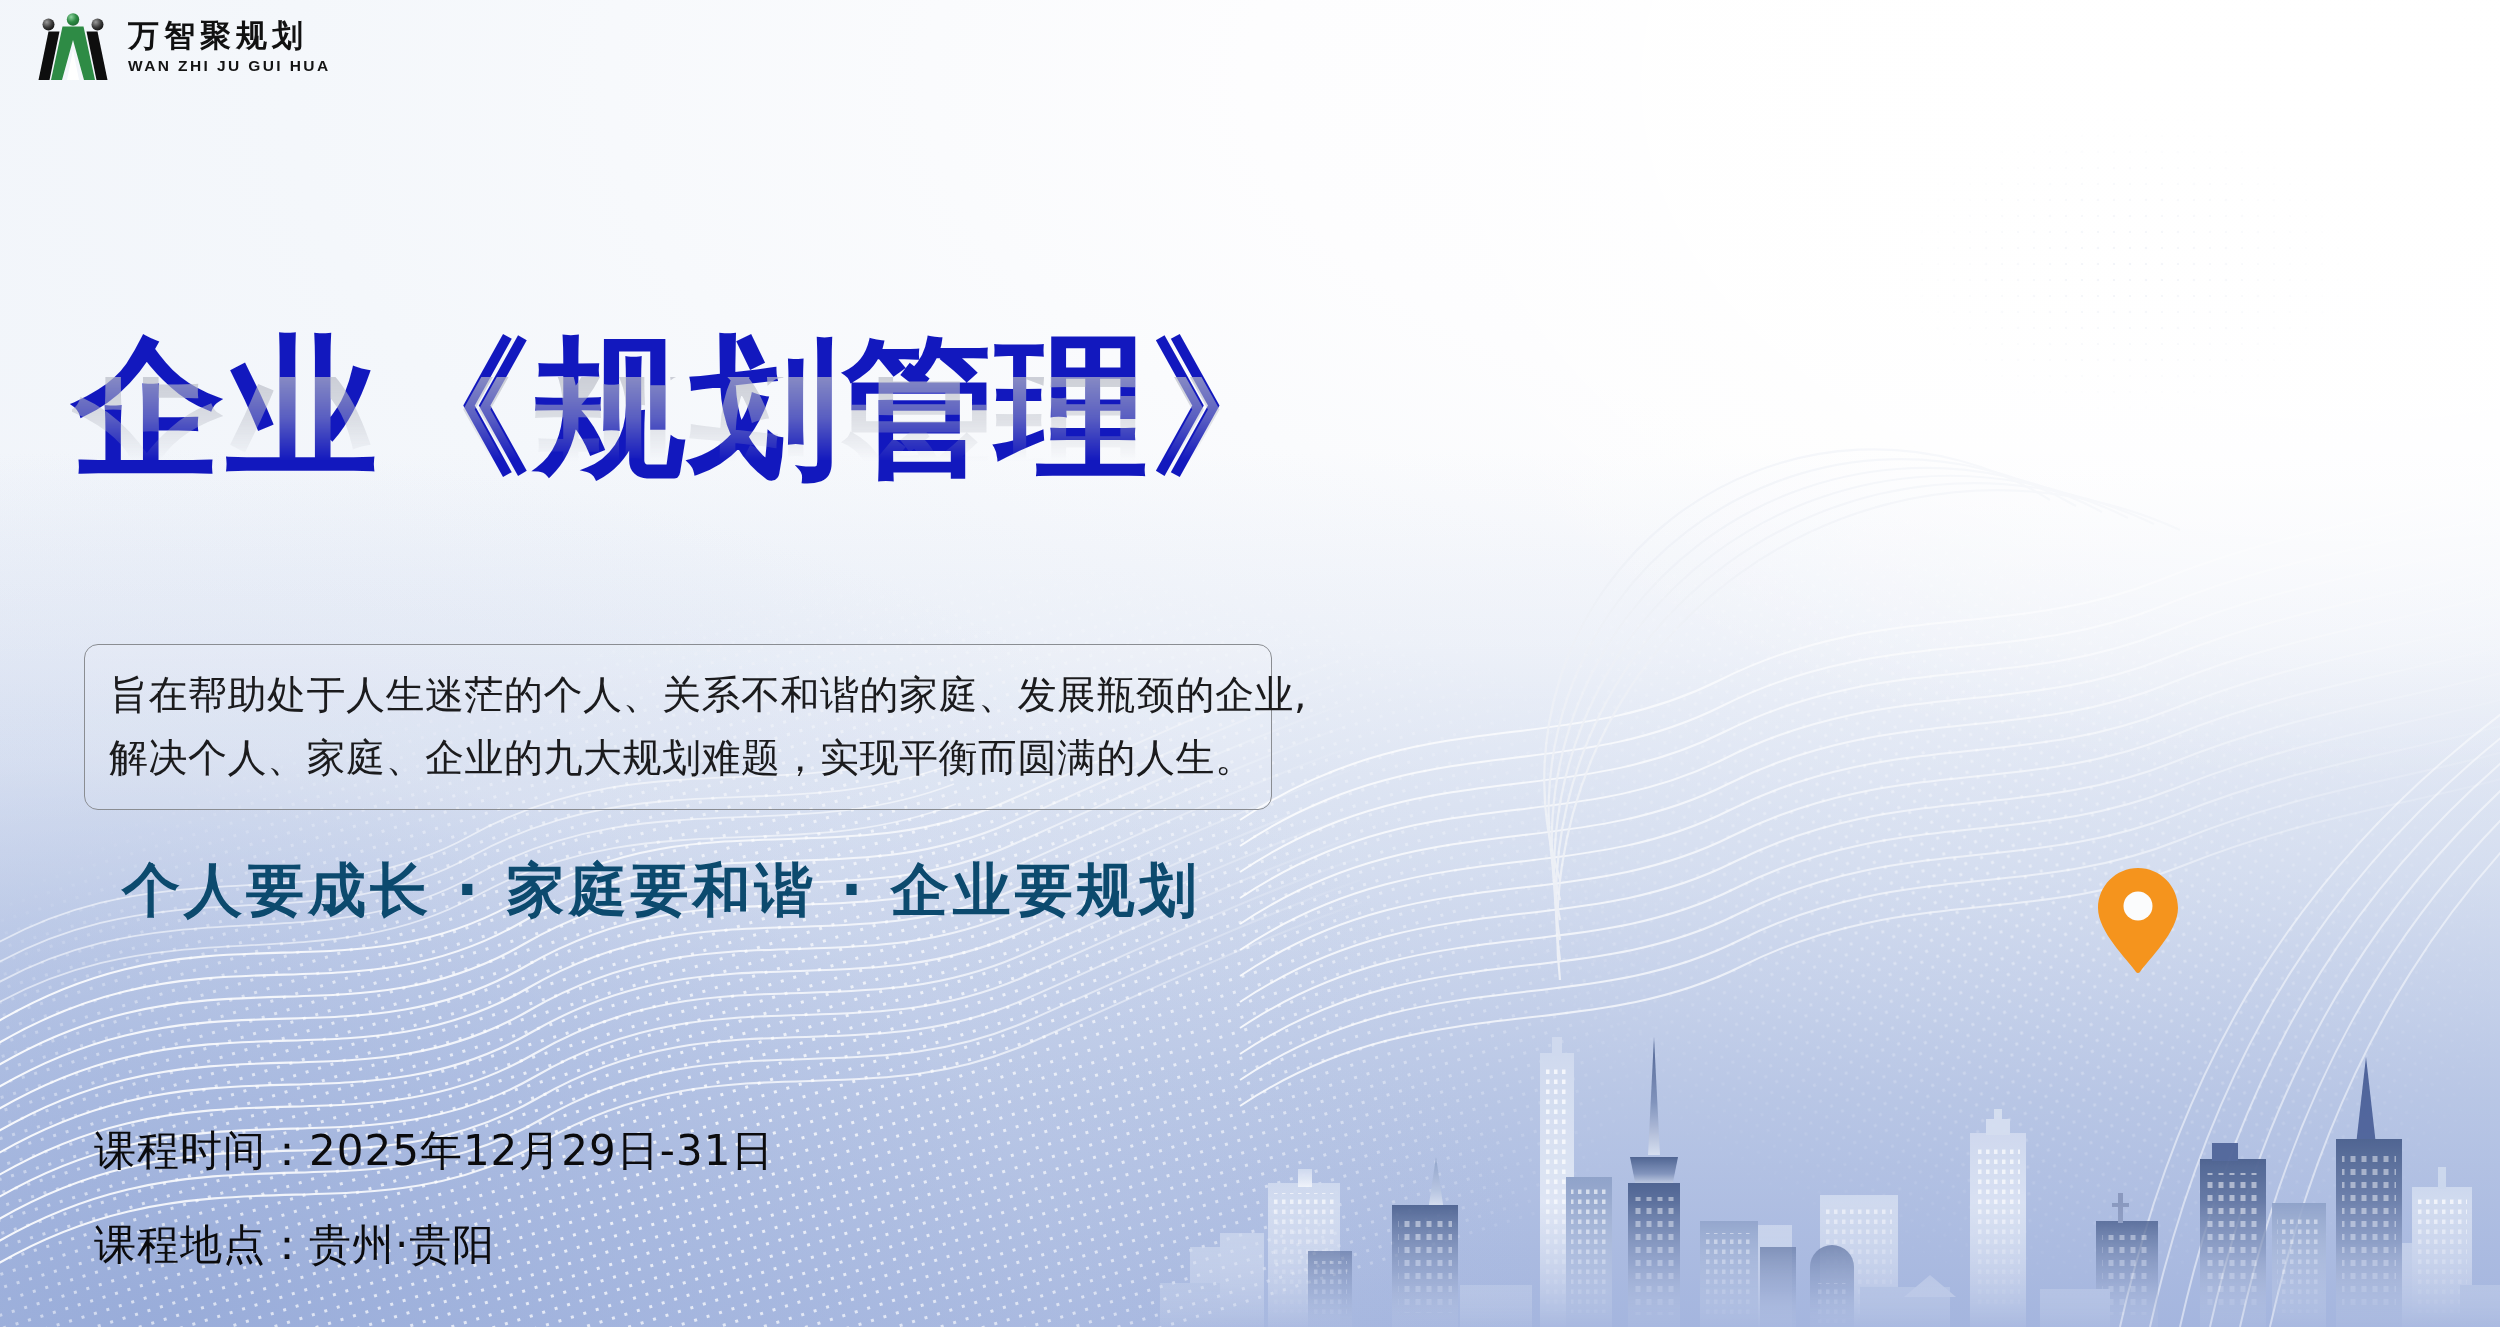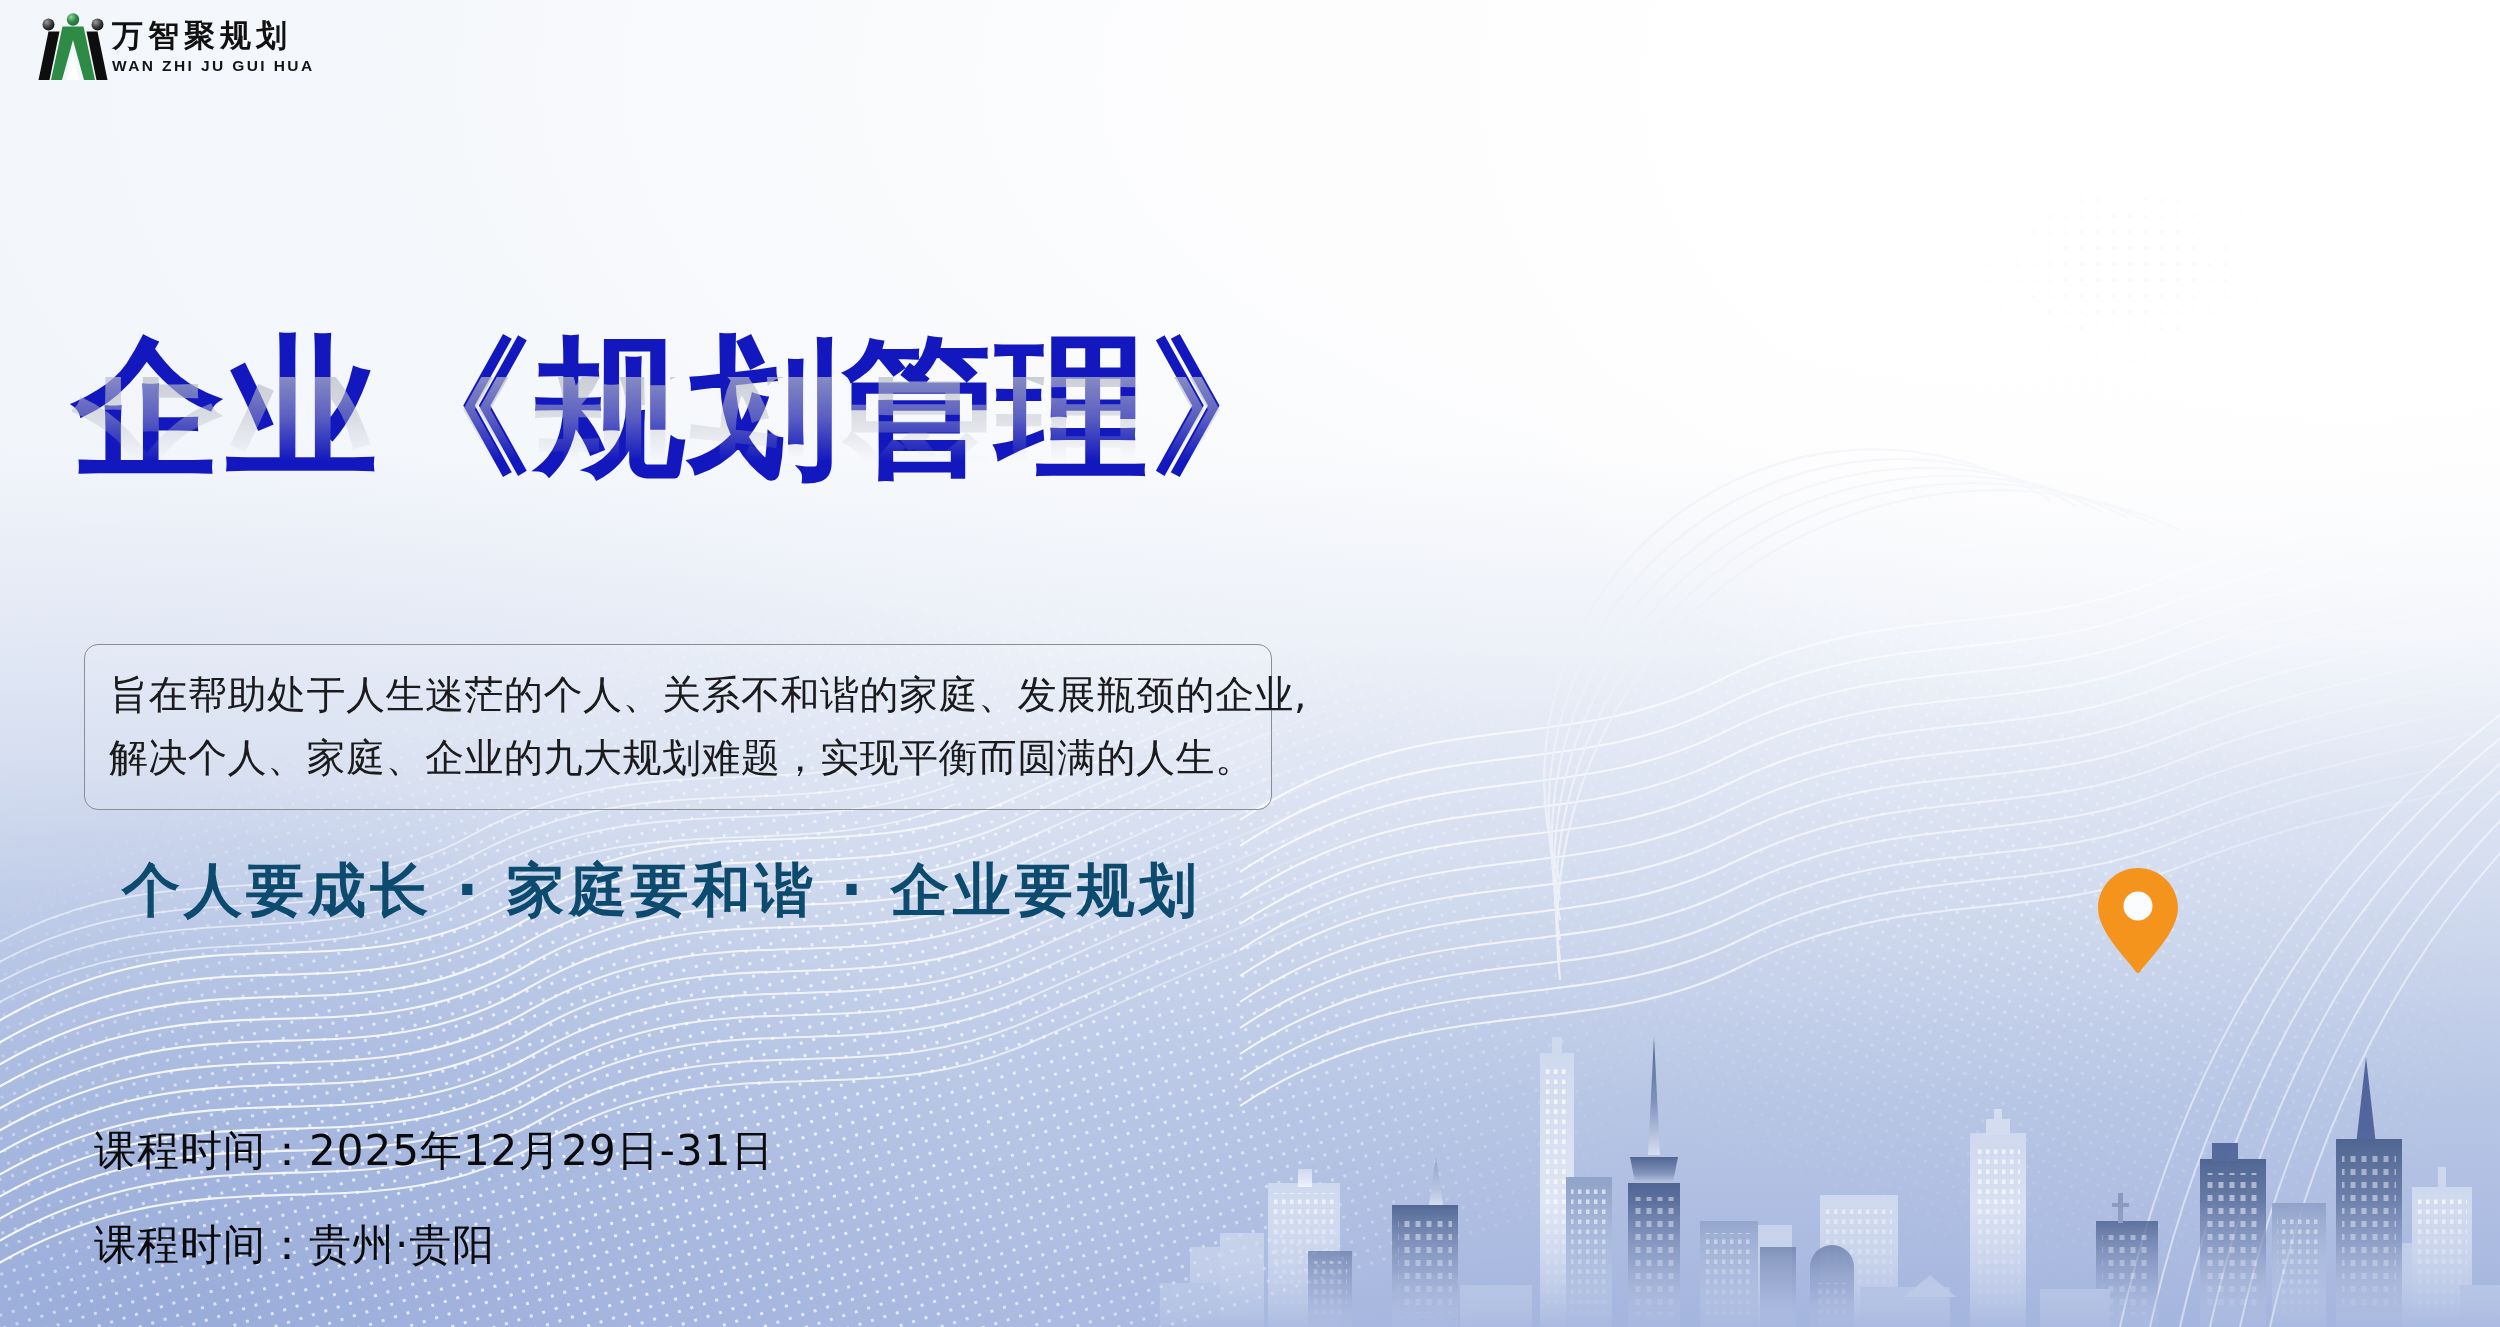--- a/index.html
+++ b/index.html
@@ -71,21 +71,21 @@
     background-image:radial-gradient(rgba(226,231,241,0.9) 1.3px, rgba(0,0,0,0) 1.6px);
     background-size:16px 16px;
     -webkit-mask-image:radial-gradient(55% 55% at 50% 50%, #000 0%, rgba(0,0,0,0) 78%);
             mask-image:radial-gradient(55% 55% at 50% 50%, #000 0%, rgba(0,0,0,0) 78%);
     opacity:.5;
   }
 
   
   .logo{
     position:absolute;left:34px;top:12px;
-    display:flex;align-items:center;
+    display:flex;align-items:center;gap:16px;
     z-index:40;
   }
   .logo-mark{width:78px;height:70px;display:block;}
   .logo-words{display:flex;flex-direction:column;line-height:1;}
   .logo-cn{
     font-family:"DejaVu Serif","Liberation Serif",serif;
     font-size:31px;font-weight:700;color:#111;letter-spacing:5px;
     white-space:nowrap;
   }
   .logo-en{
@@ -419,21 +419,21 @@
 
   <div class="desc-box">
     <div class="desc-line">旨在帮助处于人生迷茫的个人、关系不和谐的家庭、发展瓶颈的企业,</div>
     <div class="desc-line">解决个人、家庭、企业的九大规划难题，实现平衡而圆满的人生。</div>
   </div>
 
   <div class="tagline">个人要成长 · 家庭要和谐 · 企业要规划</div>
 
   <div class="course-info">
     <div class="course-line">课程时间：2025年12月29日-31日</div>
-    <div class="course-line">课程时间：贵州·贵阳</div>
+    <div class="course-line">课程地点：贵州·贵阳</div>
   </div>
 
   <div class="loc-block">
     <svg class="pin" width="86" height="110" viewBox="0 0 86 110" aria-hidden="true">
       <path d="M43 2 C21 2 3 20 3 42 C3 66 33 94 41 106 a2.4 2.4 0 0 0 4 0 C53 94 83 66 83 42 C83 20 65 2 43 2 Z" fill="#F5941D"></path>
       <circle cx="43" cy="40" r="14.5" fill="#fbfcfd"></circle>
     </svg>
   </div>
 
 </div>

